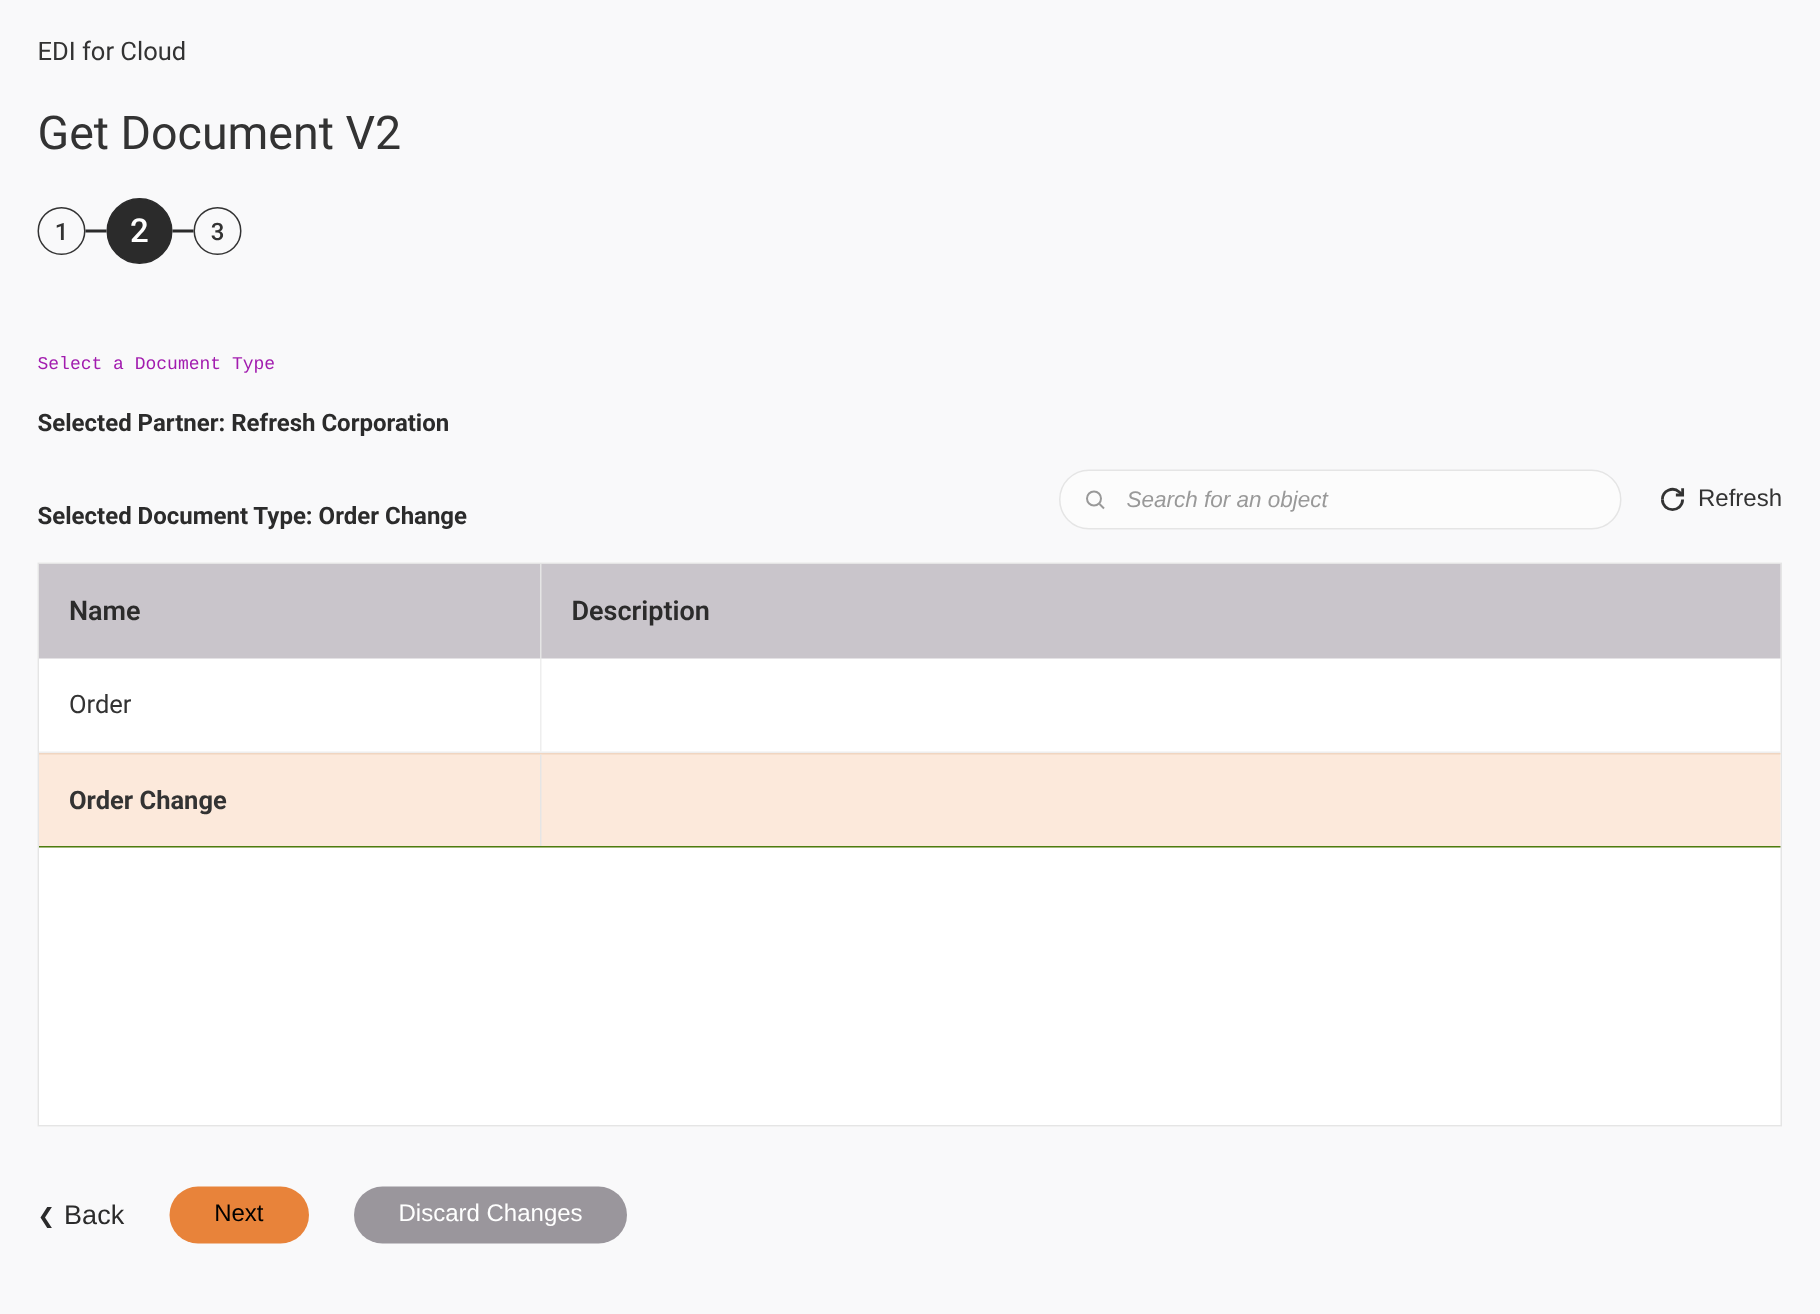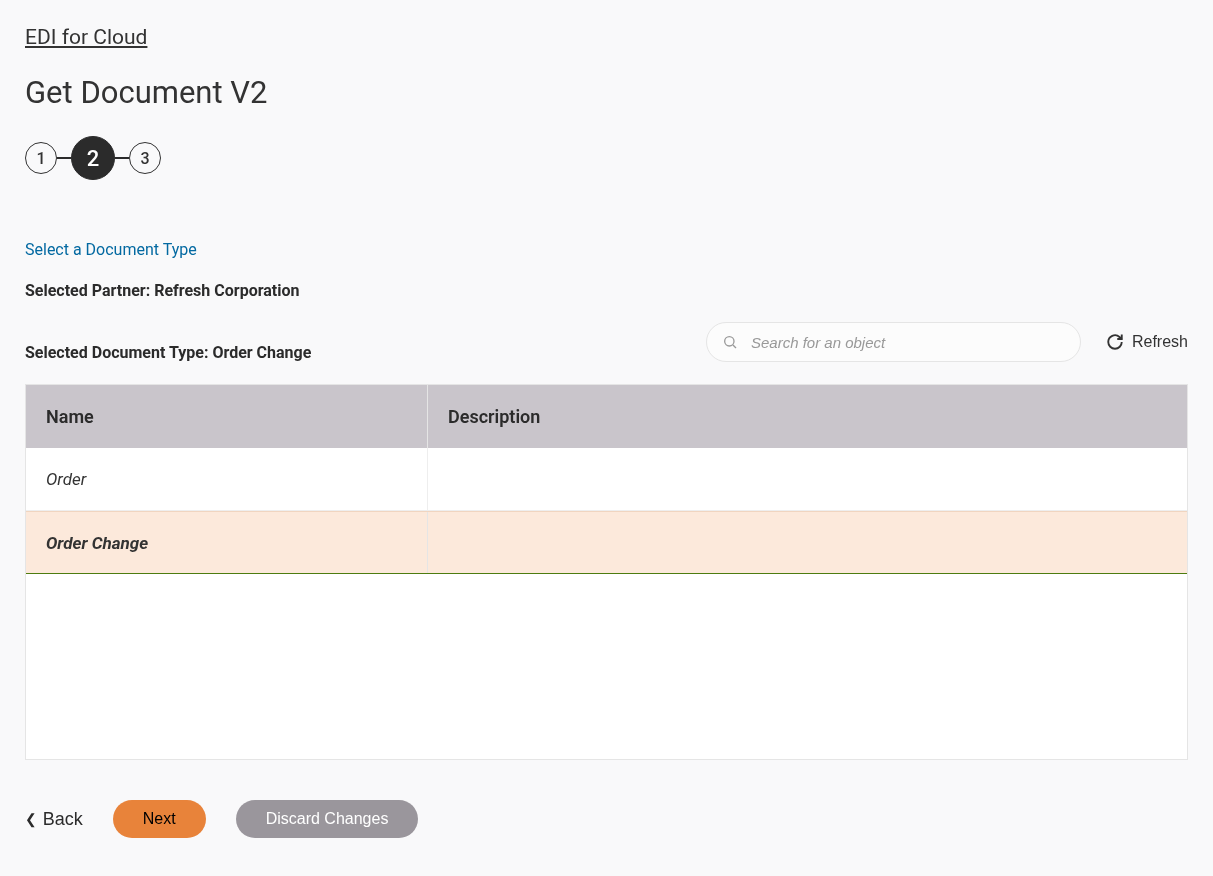--- a/index.html
+++ b/index.html
@@ -9,23 +9,22 @@
     }
     body {
       font-family: -apple-system, BlinkMacSystemFont, "Segoe UI", Roboto, "Helvetica Neue", Arial, sans-serif;
       background: #f9f9fa;
       color: #333;
       width: 1213px;
       height: 876px;
       padding: 25px;
     }
     .breadcrumb {
-      font-size: 21px;
-      color: #333;
-      text-decoration: underline;
+      font-size: 17px;
+      color: #333;
       cursor: pointer;
       display: inline-block;
     }
     .page-title {
       font-size: 31px;
       font-weight: 400;
       color: #333;
       margin-top: 25px;
       margin-bottom: 25px;
     }
@@ -55,23 +54,24 @@
       border-color: #2b2b2b;
       font-size: 22px;
       font-weight: 500;
     }
     .step-connector {
       width: 14px;
       height: 2px;
       background: #2b2b2b;
     }
     .section-label {
-      font-size: 16px;
-      color: #0369a1;
+      font-size: 12px;
+      color: #a21caf;
       margin-bottom: 22px;
+      font-family: Liberation Mono, monospace;
     }
     .selected-info {
       font-size: 16px;
       font-weight: 700;
       color: #2b2b2b;
       margin-bottom: 22px;
     }
     .info-and-controls {
       display: flex;
       justify-content: space-between;
@@ -132,32 +132,31 @@
     }
     .table-header .th {
       padding: 0 20px;
       display: flex;
       align-items: center;
       font-size: 18px;
       font-weight: 600;
       color: #2b2b2b;
     }
     .col-name {
-      width: 402px;
+      width: 335px;
       border-right: 1px solid #e5e5e5;
     }
     .col-desc {
       flex: 1;
     }
     .table-row {
       display: flex;
       height: 63px;
       border-bottom: 1px solid #eee;
       cursor: pointer;
-      font-style: italic;
     }
     .table-row .td {
       padding: 0 20px;
       display: flex;
       align-items: center;
       font-size: 17px;
       color: #333;
     }
     .table-row.selected {
       background: #fce9db;

